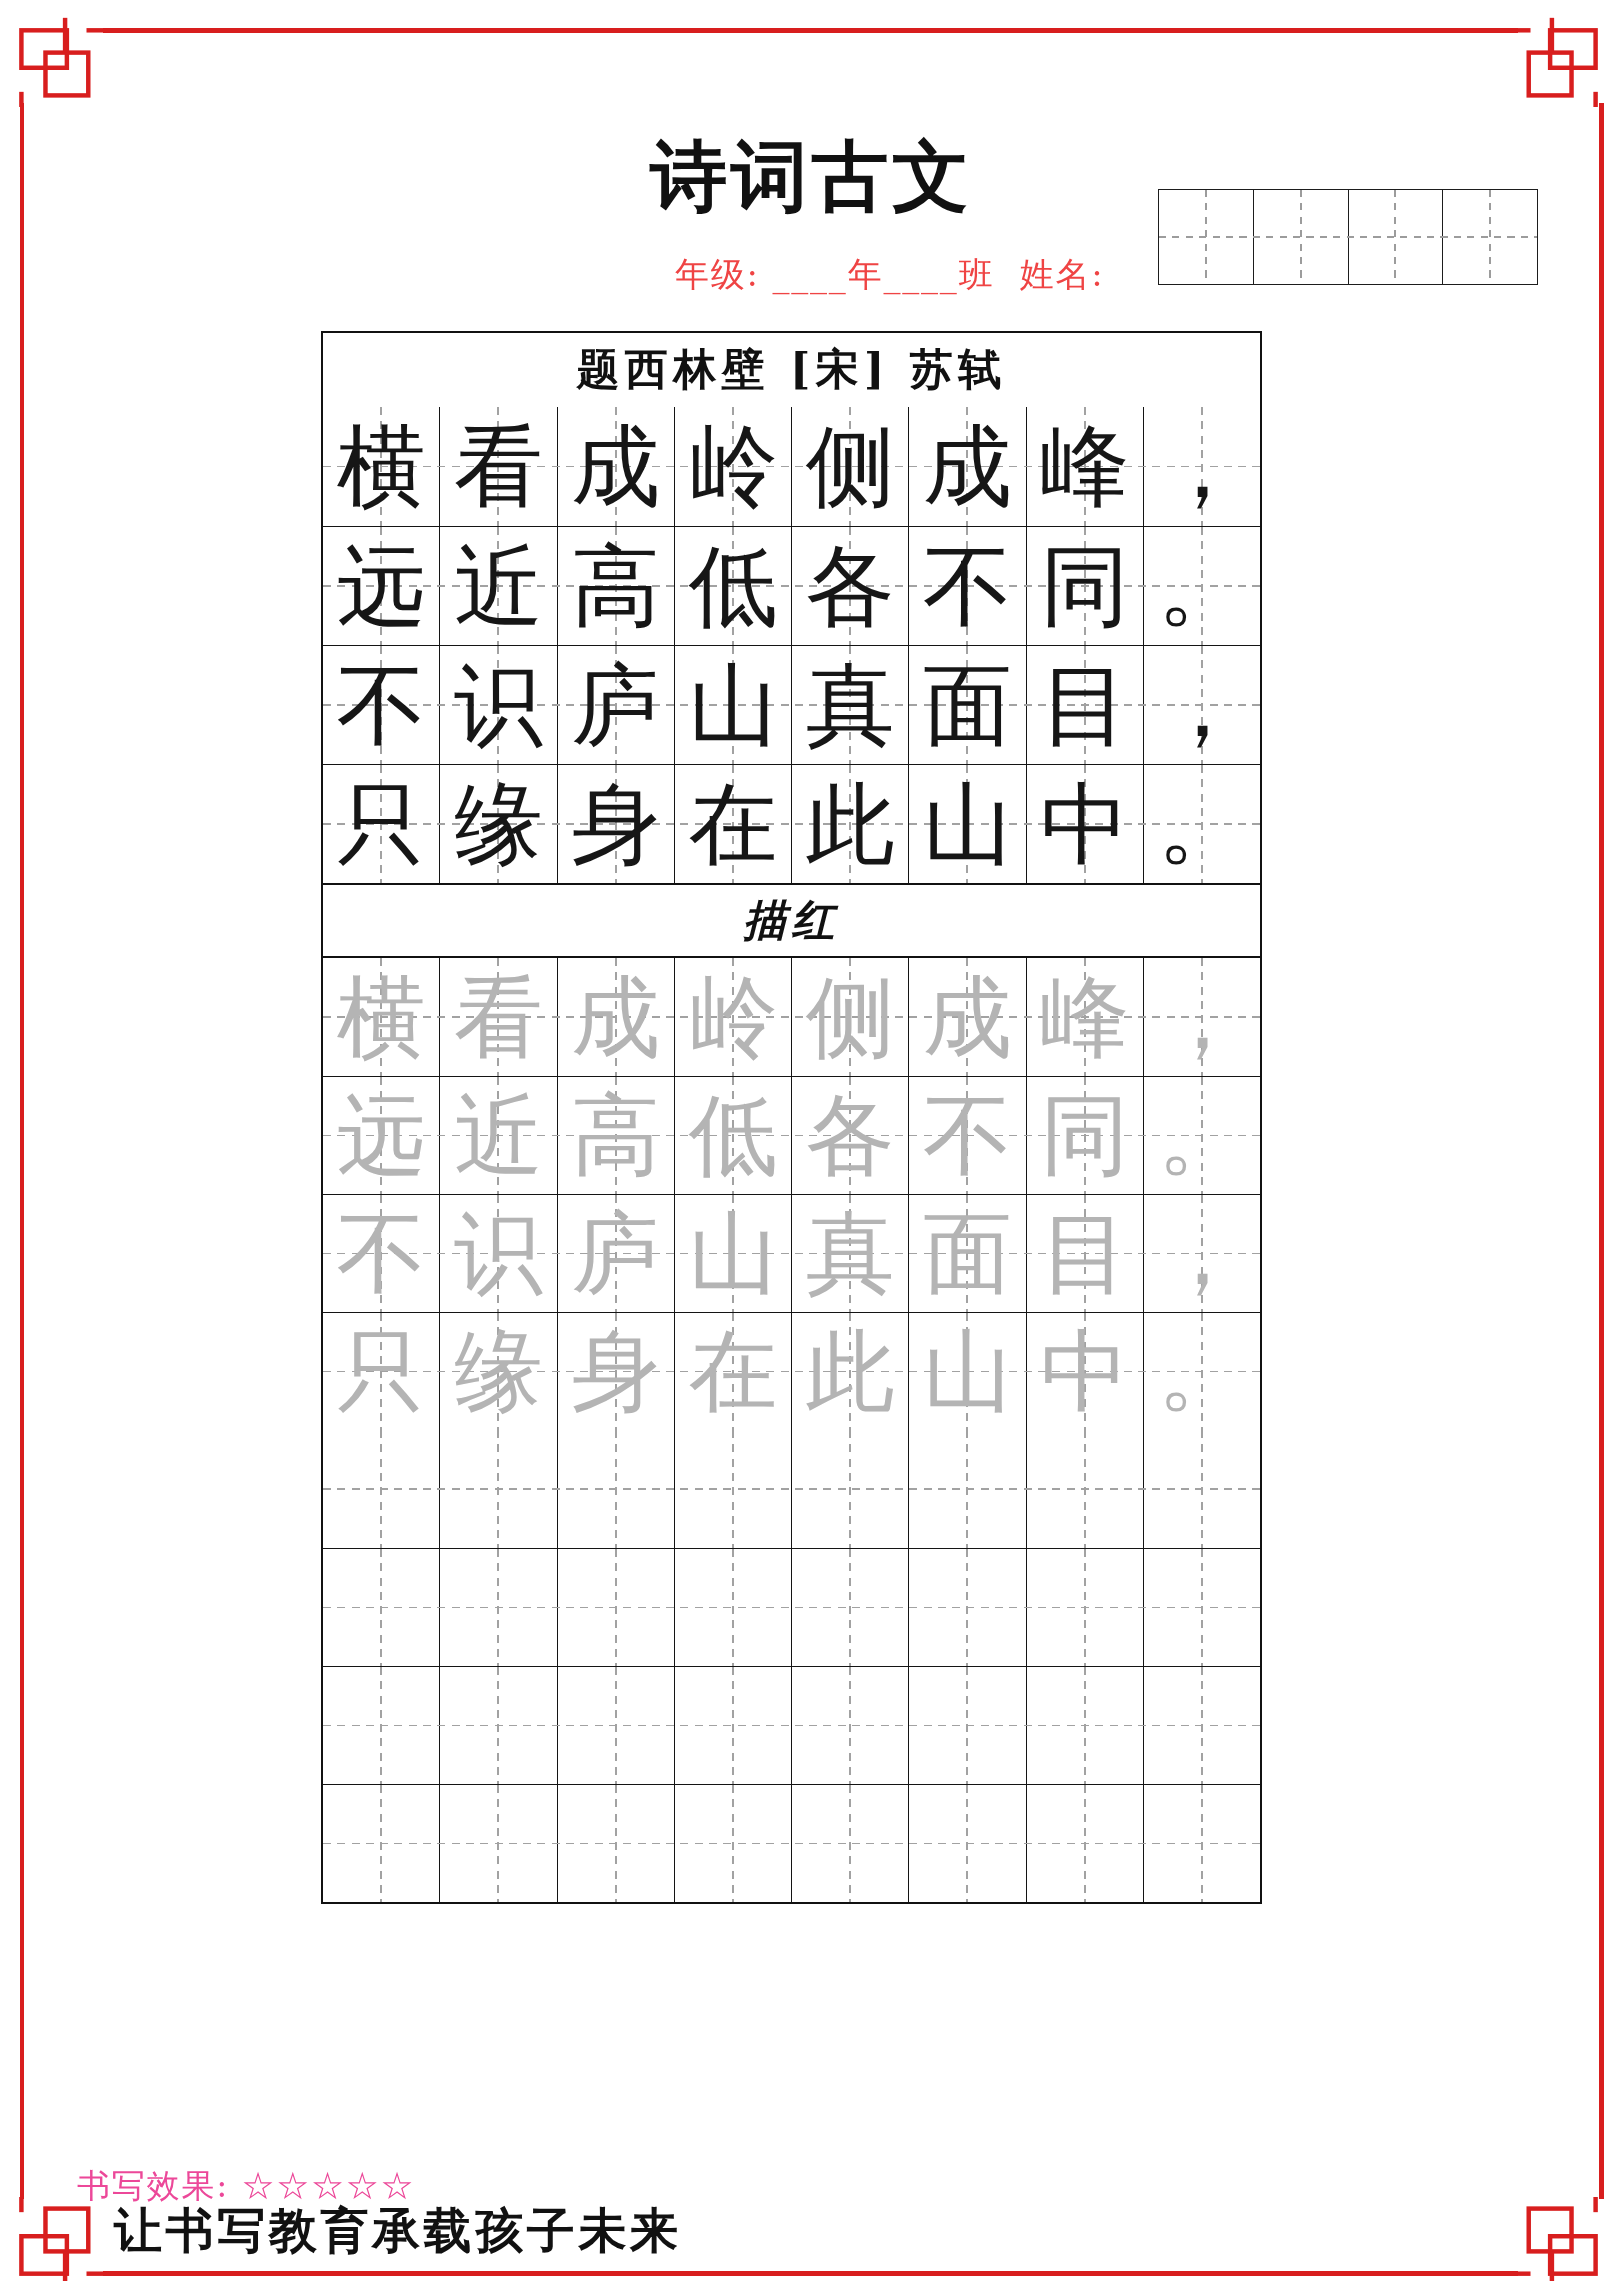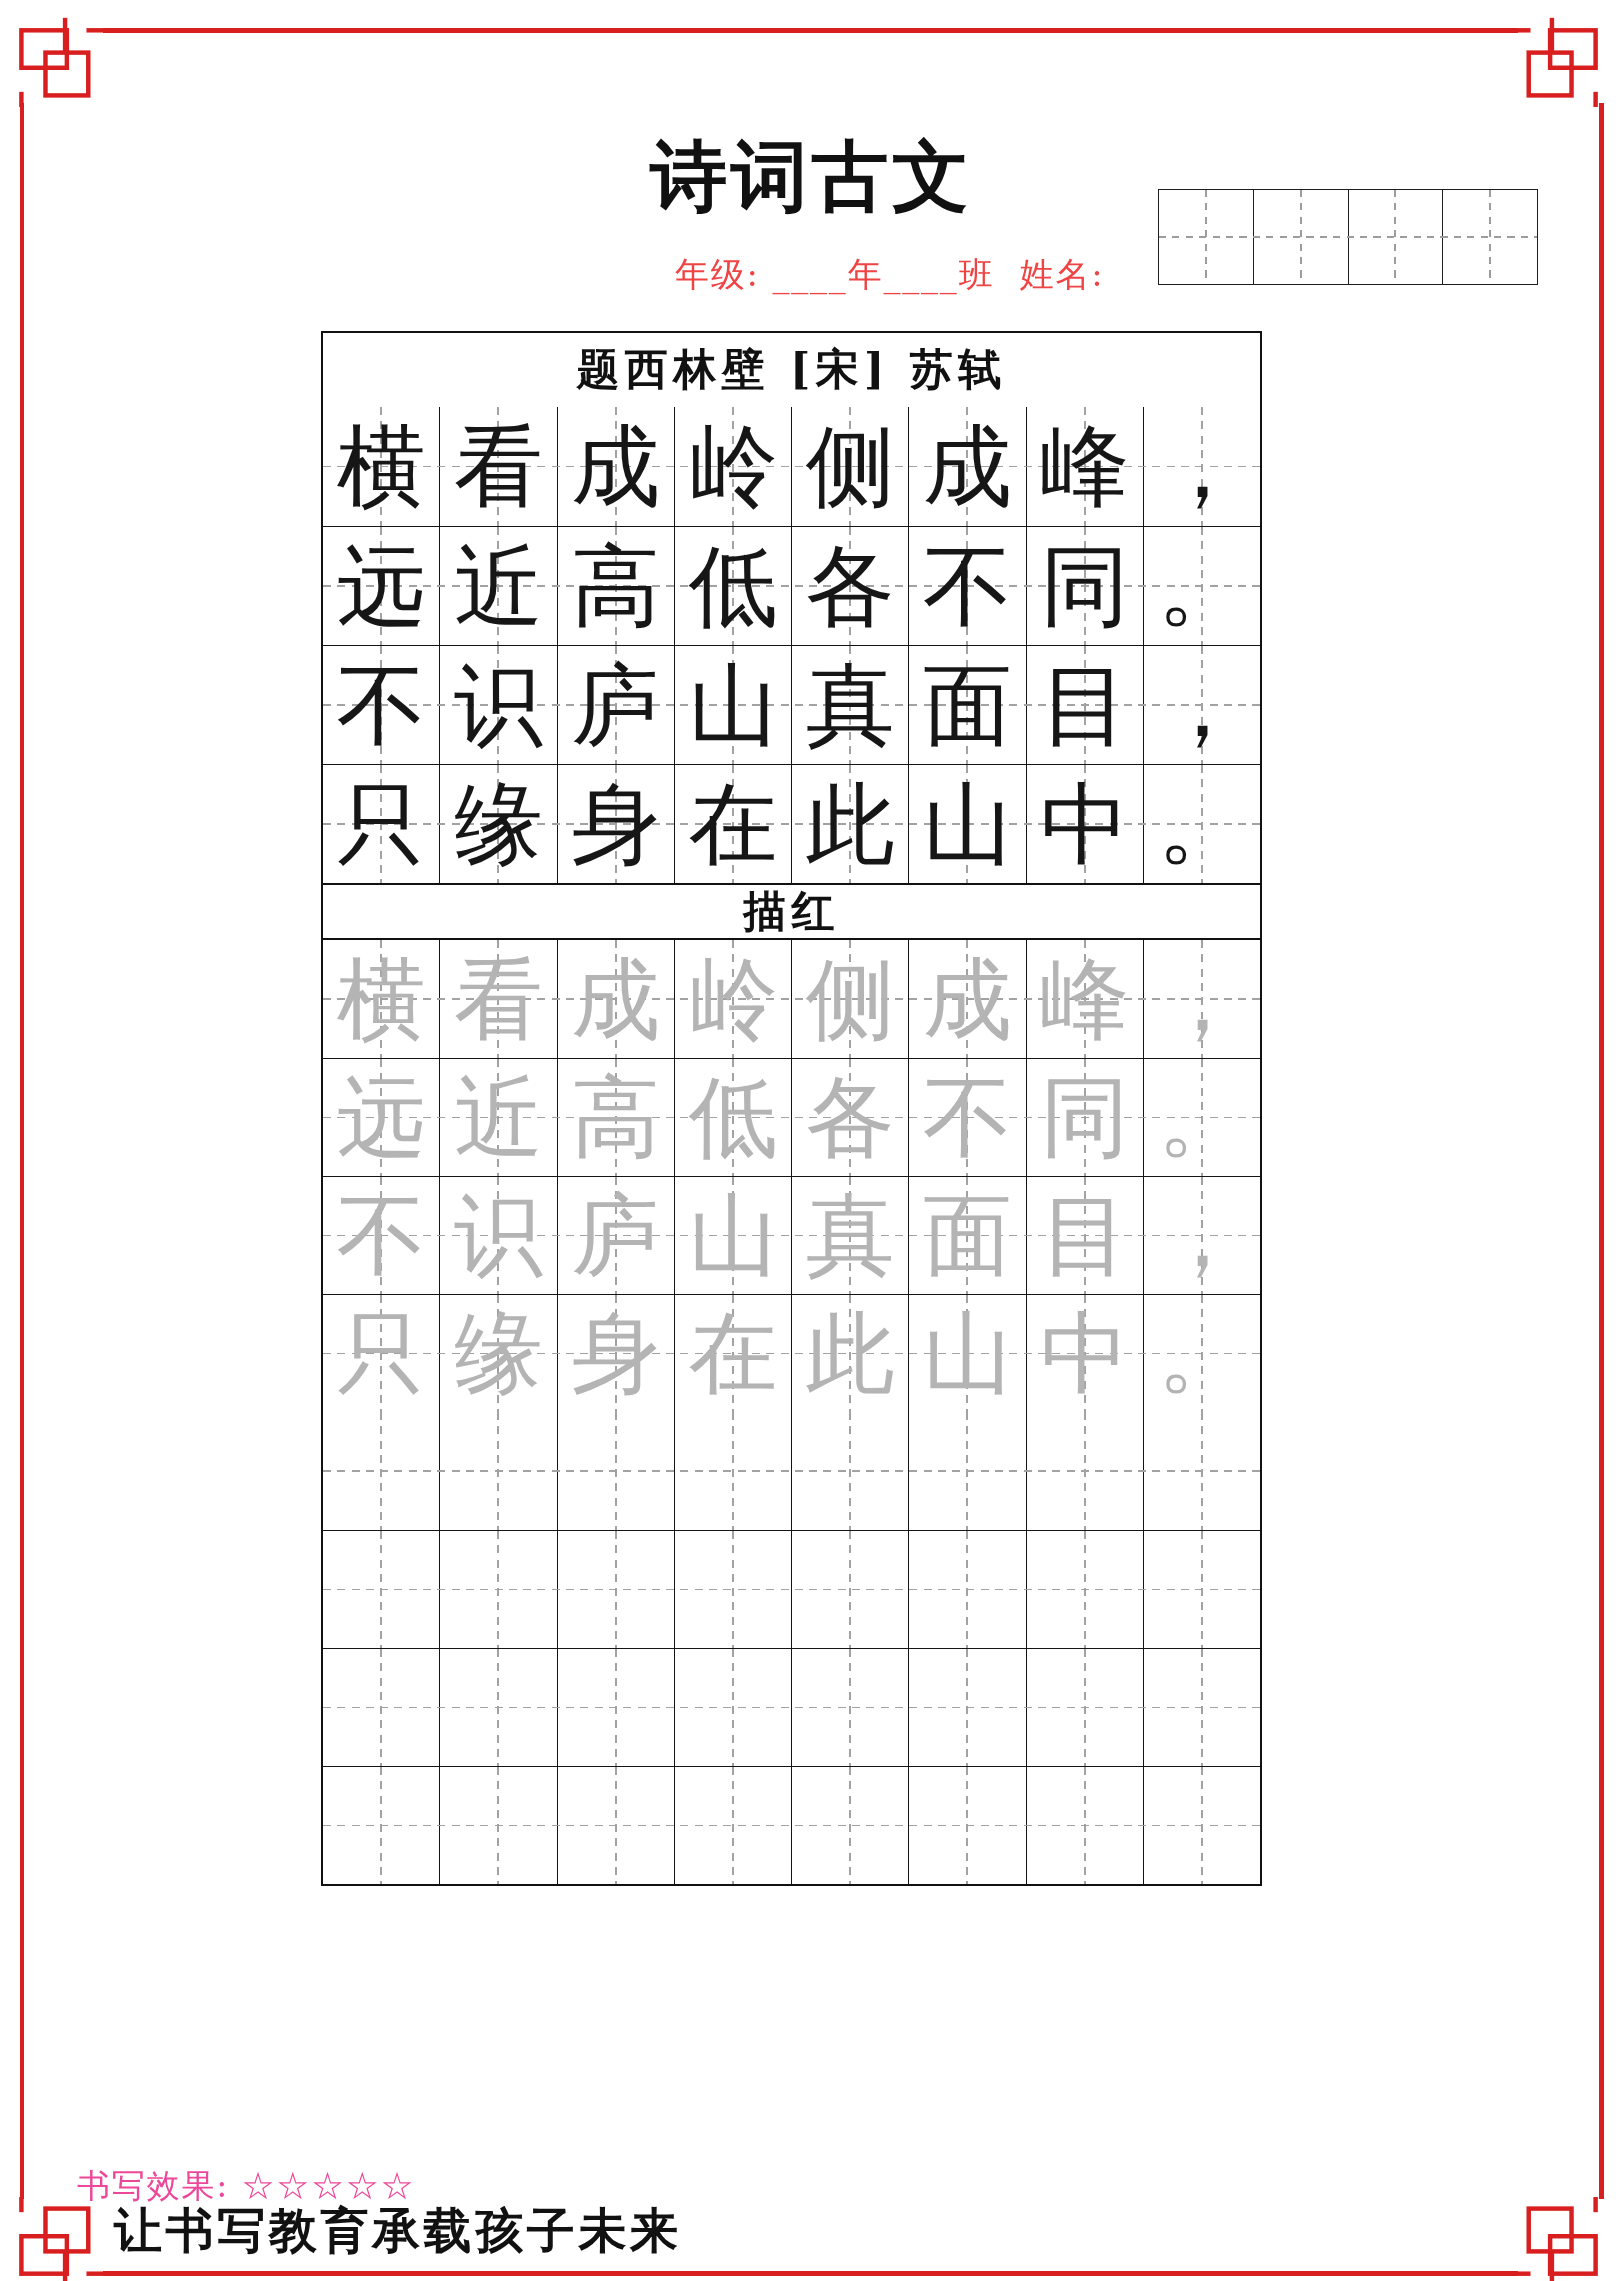--- a/index.html
+++ b/index.html
@@ -55,21 +55,21 @@
   
   #sheet{
     position:absolute;left:321px;top:331px;width:941px;
     border:2.7px solid #111;box-sizing:border-box;background:#fff;
   }
   .sec{
     height:74px;display:flex;align-items:center;justify-content:center;
     font-size:43px;font-weight:600;letter-spacing:5.3px;color:#111;
     box-sizing:border-box;
   }
-  .sec.thick{border-top:2.7px solid #111;border-bottom:2.7px solid #111;height:57px;}
+  .sec.thick{border-top:2.7px solid #111;border-bottom:2.7px solid #111;height:75px;font-style:italic;}
   .row{
     display:flex;position:relative;height:119px;box-sizing:border-box;
     border-top:1.8px solid #141414;
   }
   .row.trace,.row.blank{height:118px;}
   .row:first-child{border-top:none;}
   .row .hdash{
     position:absolute;left:0;right:0;top:50%;height:1.8px;margin-top:-0.9px;
     background:repeating-linear-gradient(90deg,#a2a2a2 0 8px,transparent 8px 14.3px);
     pointer-events:none;

